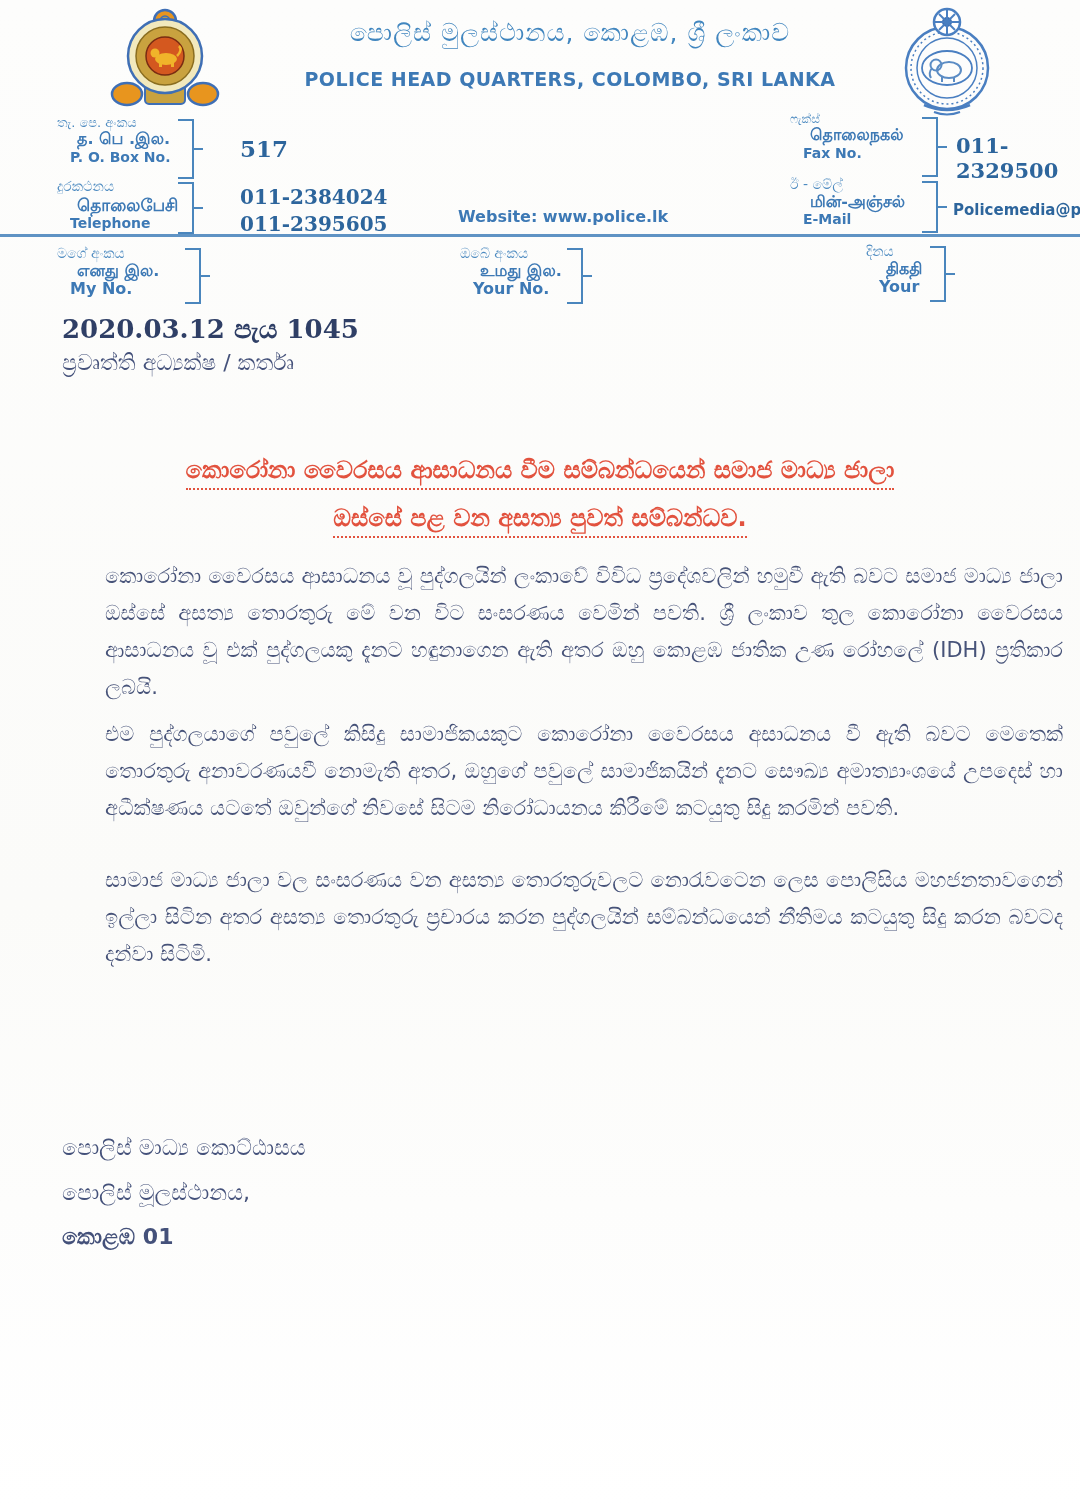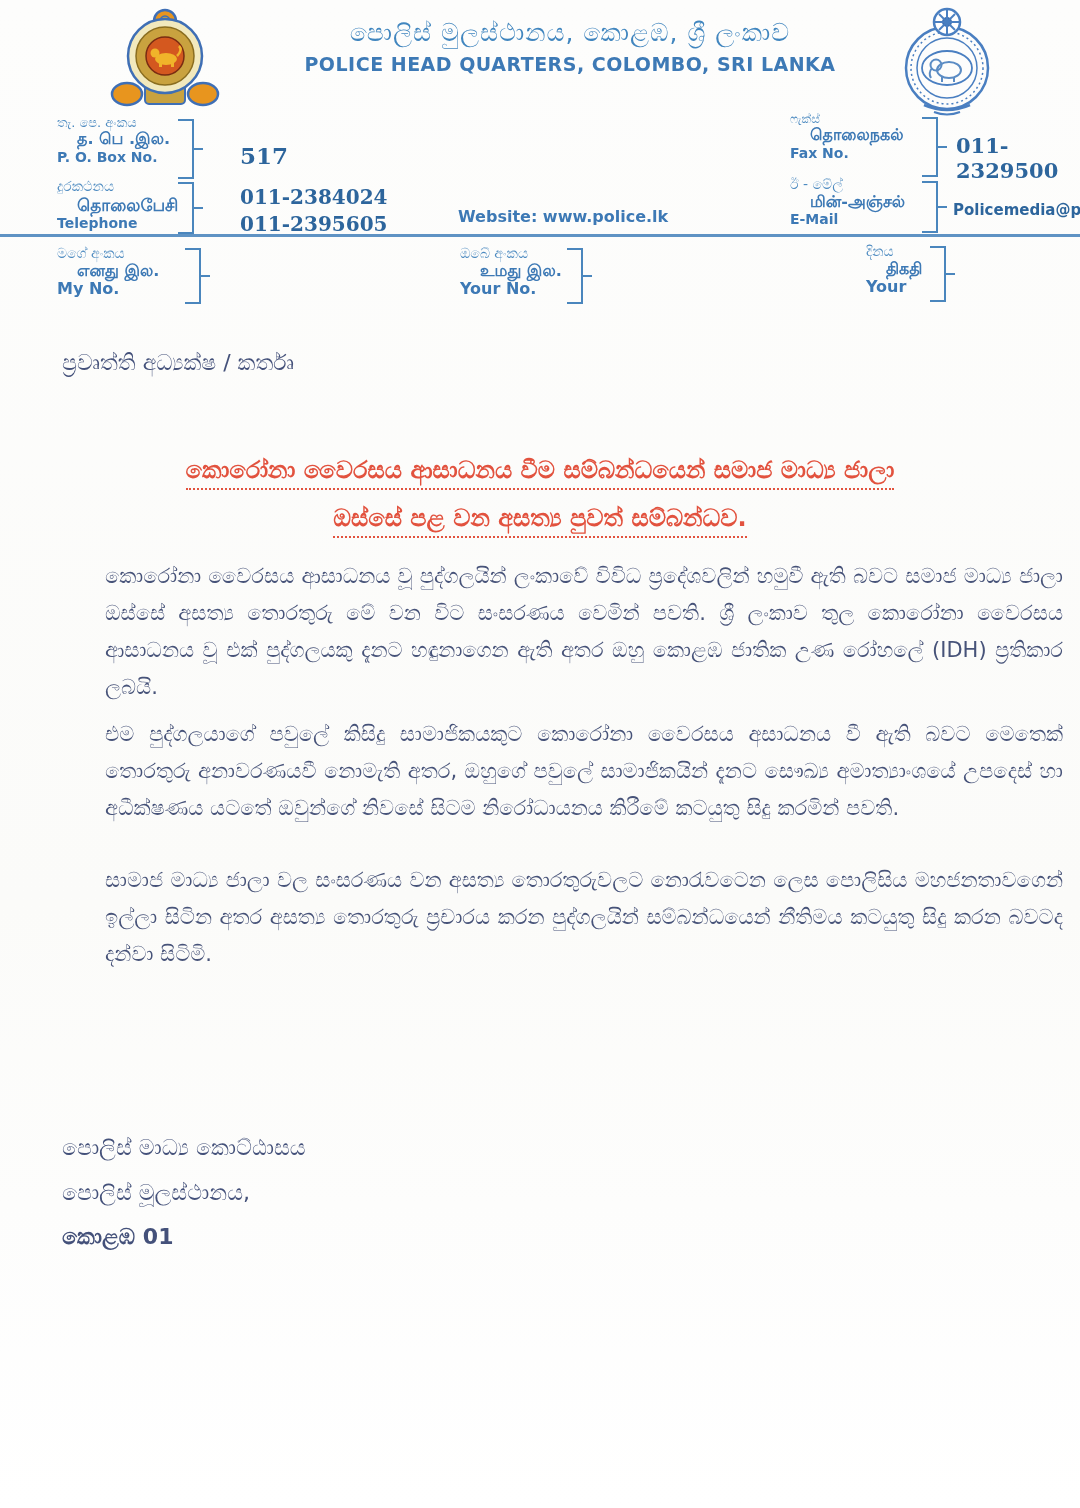--- a/index.html
+++ b/index.html
@@ -13,27 +13,27 @@
     background:linear-gradient(180deg,#fdfdfc 0%,#fbfbf9 60%,#ffffff 100%);
     overflow:hidden;
     color:#475379;
   }
   .abs { position:absolute; }
 
   
   .org-block { left:250px; top:18px; width:640px; text-align:center; }
   .org-si { font-size:25px; color:#4186bf; letter-spacing:1px; }
   .org-ta { font-size:23px; color:#3d79b5; font-weight:bold; margin-top:4px; }
-  .org-en { font-size:19px; color:#3d79b5; font-weight:bold; margin-top:5px; letter-spacing:0.5px; }
+  .org-en { font-size:19px; color:#3d79b5; font-weight:bold; margin-top:20px; letter-spacing:0.5px; }
 
   
   .lbl { line-height:1.18; }
   .lbl .si { font-size:13px; color:#4c8ac0; }
   .lbl .ta { font-size:16px; color:#3d79b5; font-weight:bold;margin-left:20px; }
-  .lbl .en { font-size:14px; color:#3d79b5; font-weight:bold; }
+  .lbl .en { font-size:14px; color:#3d79b5; font-weight:bold;margin-left:13px; }
   .val { color:#2d659c; font-weight:bold; font-family:"DejaVu Serif","Liberation Serif",serif; }
 
   
   .brk { width:16px; border:2.5px solid #4a86bd; border-left:none; }
   .brk::after {
     content:""; position:absolute; right:-11px; top:50%;
     width:11px; border-top:2.5px solid #4a86bd; margin-top:-1px;
   }
 
   .rule { left:0; top:234px; width:1080px; height:3px; background:#5f93c4; }
@@ -98,21 +98,21 @@
     <path d="M46,103 q23,10 46,0" fill="none" stroke="#4a7fc1" stroke-width="2.5"></path>
     <path d="M56,110 q13,5 26,0" fill="none" stroke="#4a7fc1" stroke-width="2"></path>
   </svg>
 
   <div class="abs lbl" style="left:57px;top:115px">
     <div class="si">තැ. පෙ. අංකය</div>
     <div class="ta">த. பெ .இல.</div>
     <div class="en">P. O. Box No.</div>
   </div>
   <div class="abs brk" style="left:178px;top:119px;height:60px"></div>
-  <div class="abs val" style="left:240px;top:142px;font-size:23px">517</div>
+  <div class="abs val" style="left:240px;top:135px;font-size:23px">517</div>
 
   <div class="abs lbl" style="left:790px;top:112px">
     <div class="si" style="font-size:12px">ෆැක්ස්</div>
     <div class="ta">தொலைநகல்</div>
     <div class="en">Fax No.</div>
   </div>
   <div class="abs brk" style="left:922px;top:117px;height:60px"></div>
   <div class="abs val" style="left:956px;top:133px;font-size:21px">011- 2329500</div>
 
   <div class="abs lbl" style="left:57px;top:178px">
@@ -152,20 +152,21 @@
   </div>
   <div class="abs brk" style="left:567px;top:248px;height:56px"></div>
 
   <div class="abs lbl" style="left:866px;top:243px">
     <div class="si" style="font-size:14px">දිනය</div>
     <div class="ta">திகதி</div>
     <div class="en" style="font-size:16px">Your</div>
   </div>
   <div class="abs brk" style="left:930px;top:246px;height:56px"></div>
 
+  <div class="abs dt-line">2020.03.12 පැය 1045</div>
   <div class="abs addr" style="top:350px">ප්‍රවෘත්ති අධ්‍යක්ෂ / කර්තෘ</div>
 
   <div class="abs subject" style="top:456px">
     <span>කොරෝනා වෛරසය ආසාධනය වීම සම්බන්ධයෙන් සමාජ මාධ්‍ය ජාලා</span>
   </div>
   <div class="abs subject" style="top:504px">
     <span>ඔස්සේ පළ වන අසත්‍ය පුවත් සම්බන්ධව.</span>
   </div>
 
   <div class="abs para" style="top:558px">කොරෝනා වෛරසය ආසාධනය වූ පුද්ගලයින් ලංකාවේ විවිධ ප්‍රදේශවලින් හමුවී ඇති බවට සමාජ මාධ්‍ය ජාලා ඔස්සේ අසත්‍ය තොරතුරු මේ වන විට සංසරණය වෙමින් පවති. ශ්‍රී ලංකාව තුල කොරෝනා වෛරසය ආසාධනය වූ එක් පුද්ගලයකු දැනට හඳුනාගෙන ඇති අතර ඔහු කොළඹ ජාතික උණ රෝහලේ (IDH) ප්‍රතිකාර ලබයි.</div>

